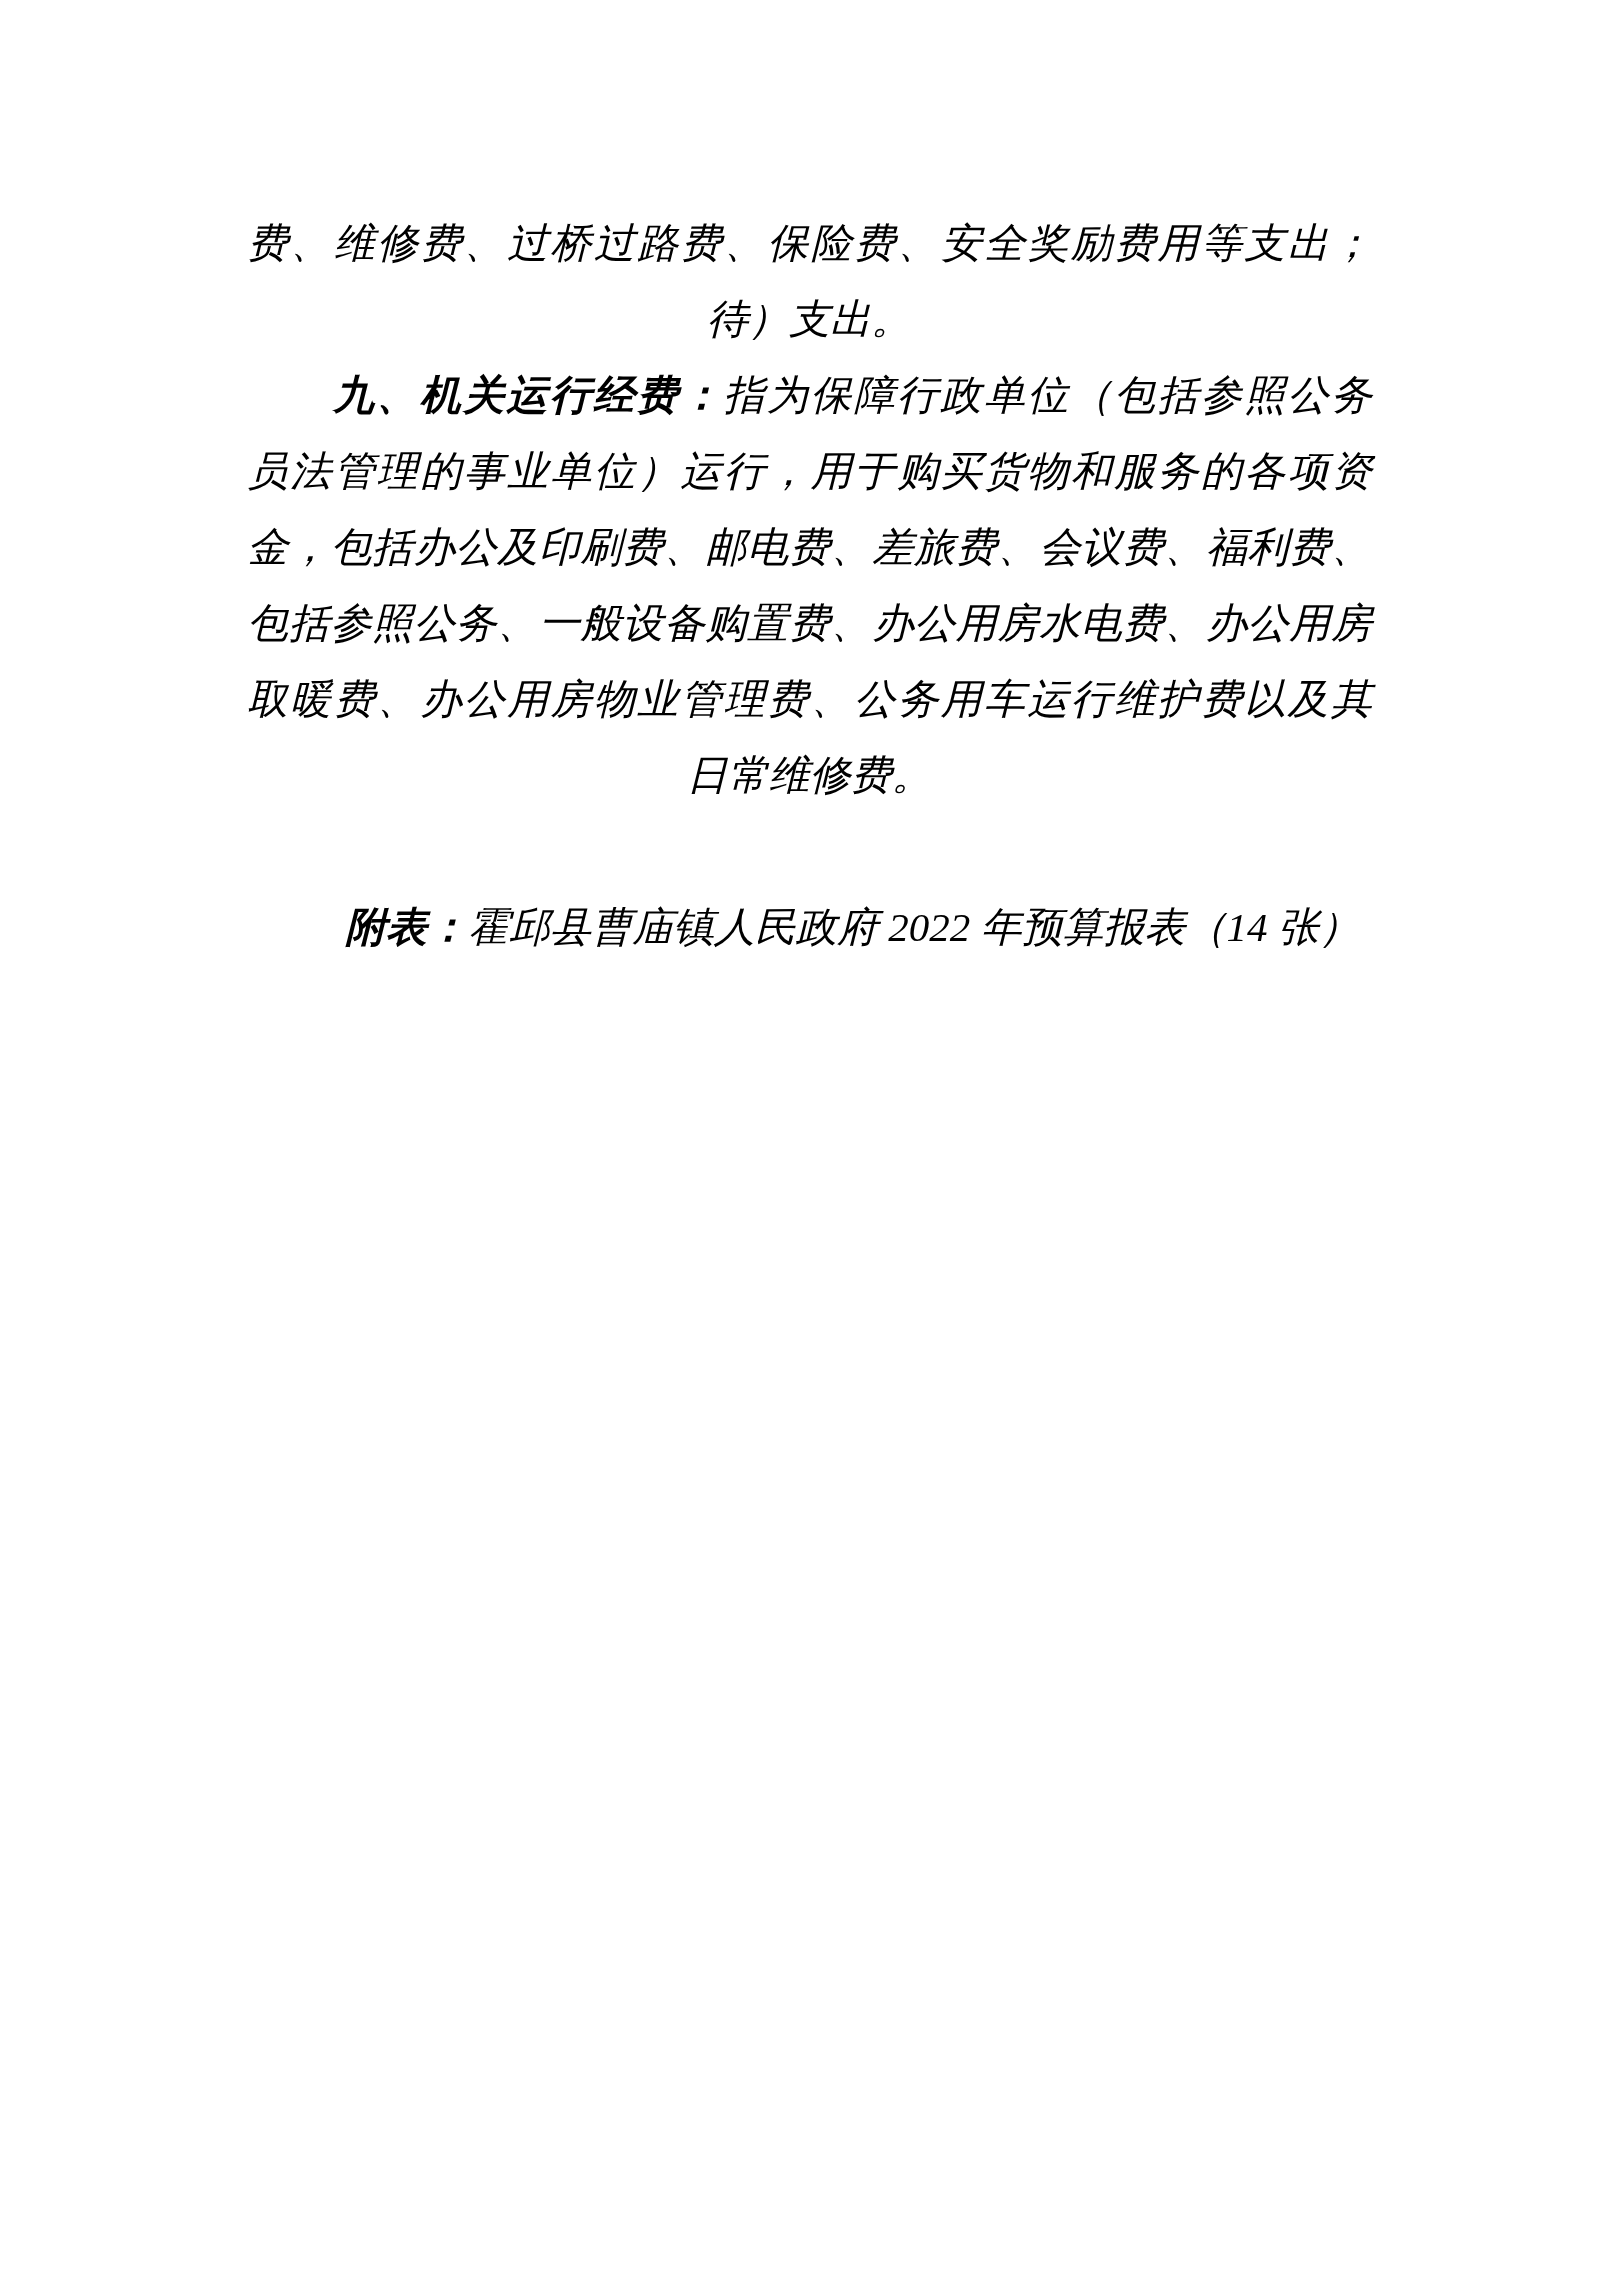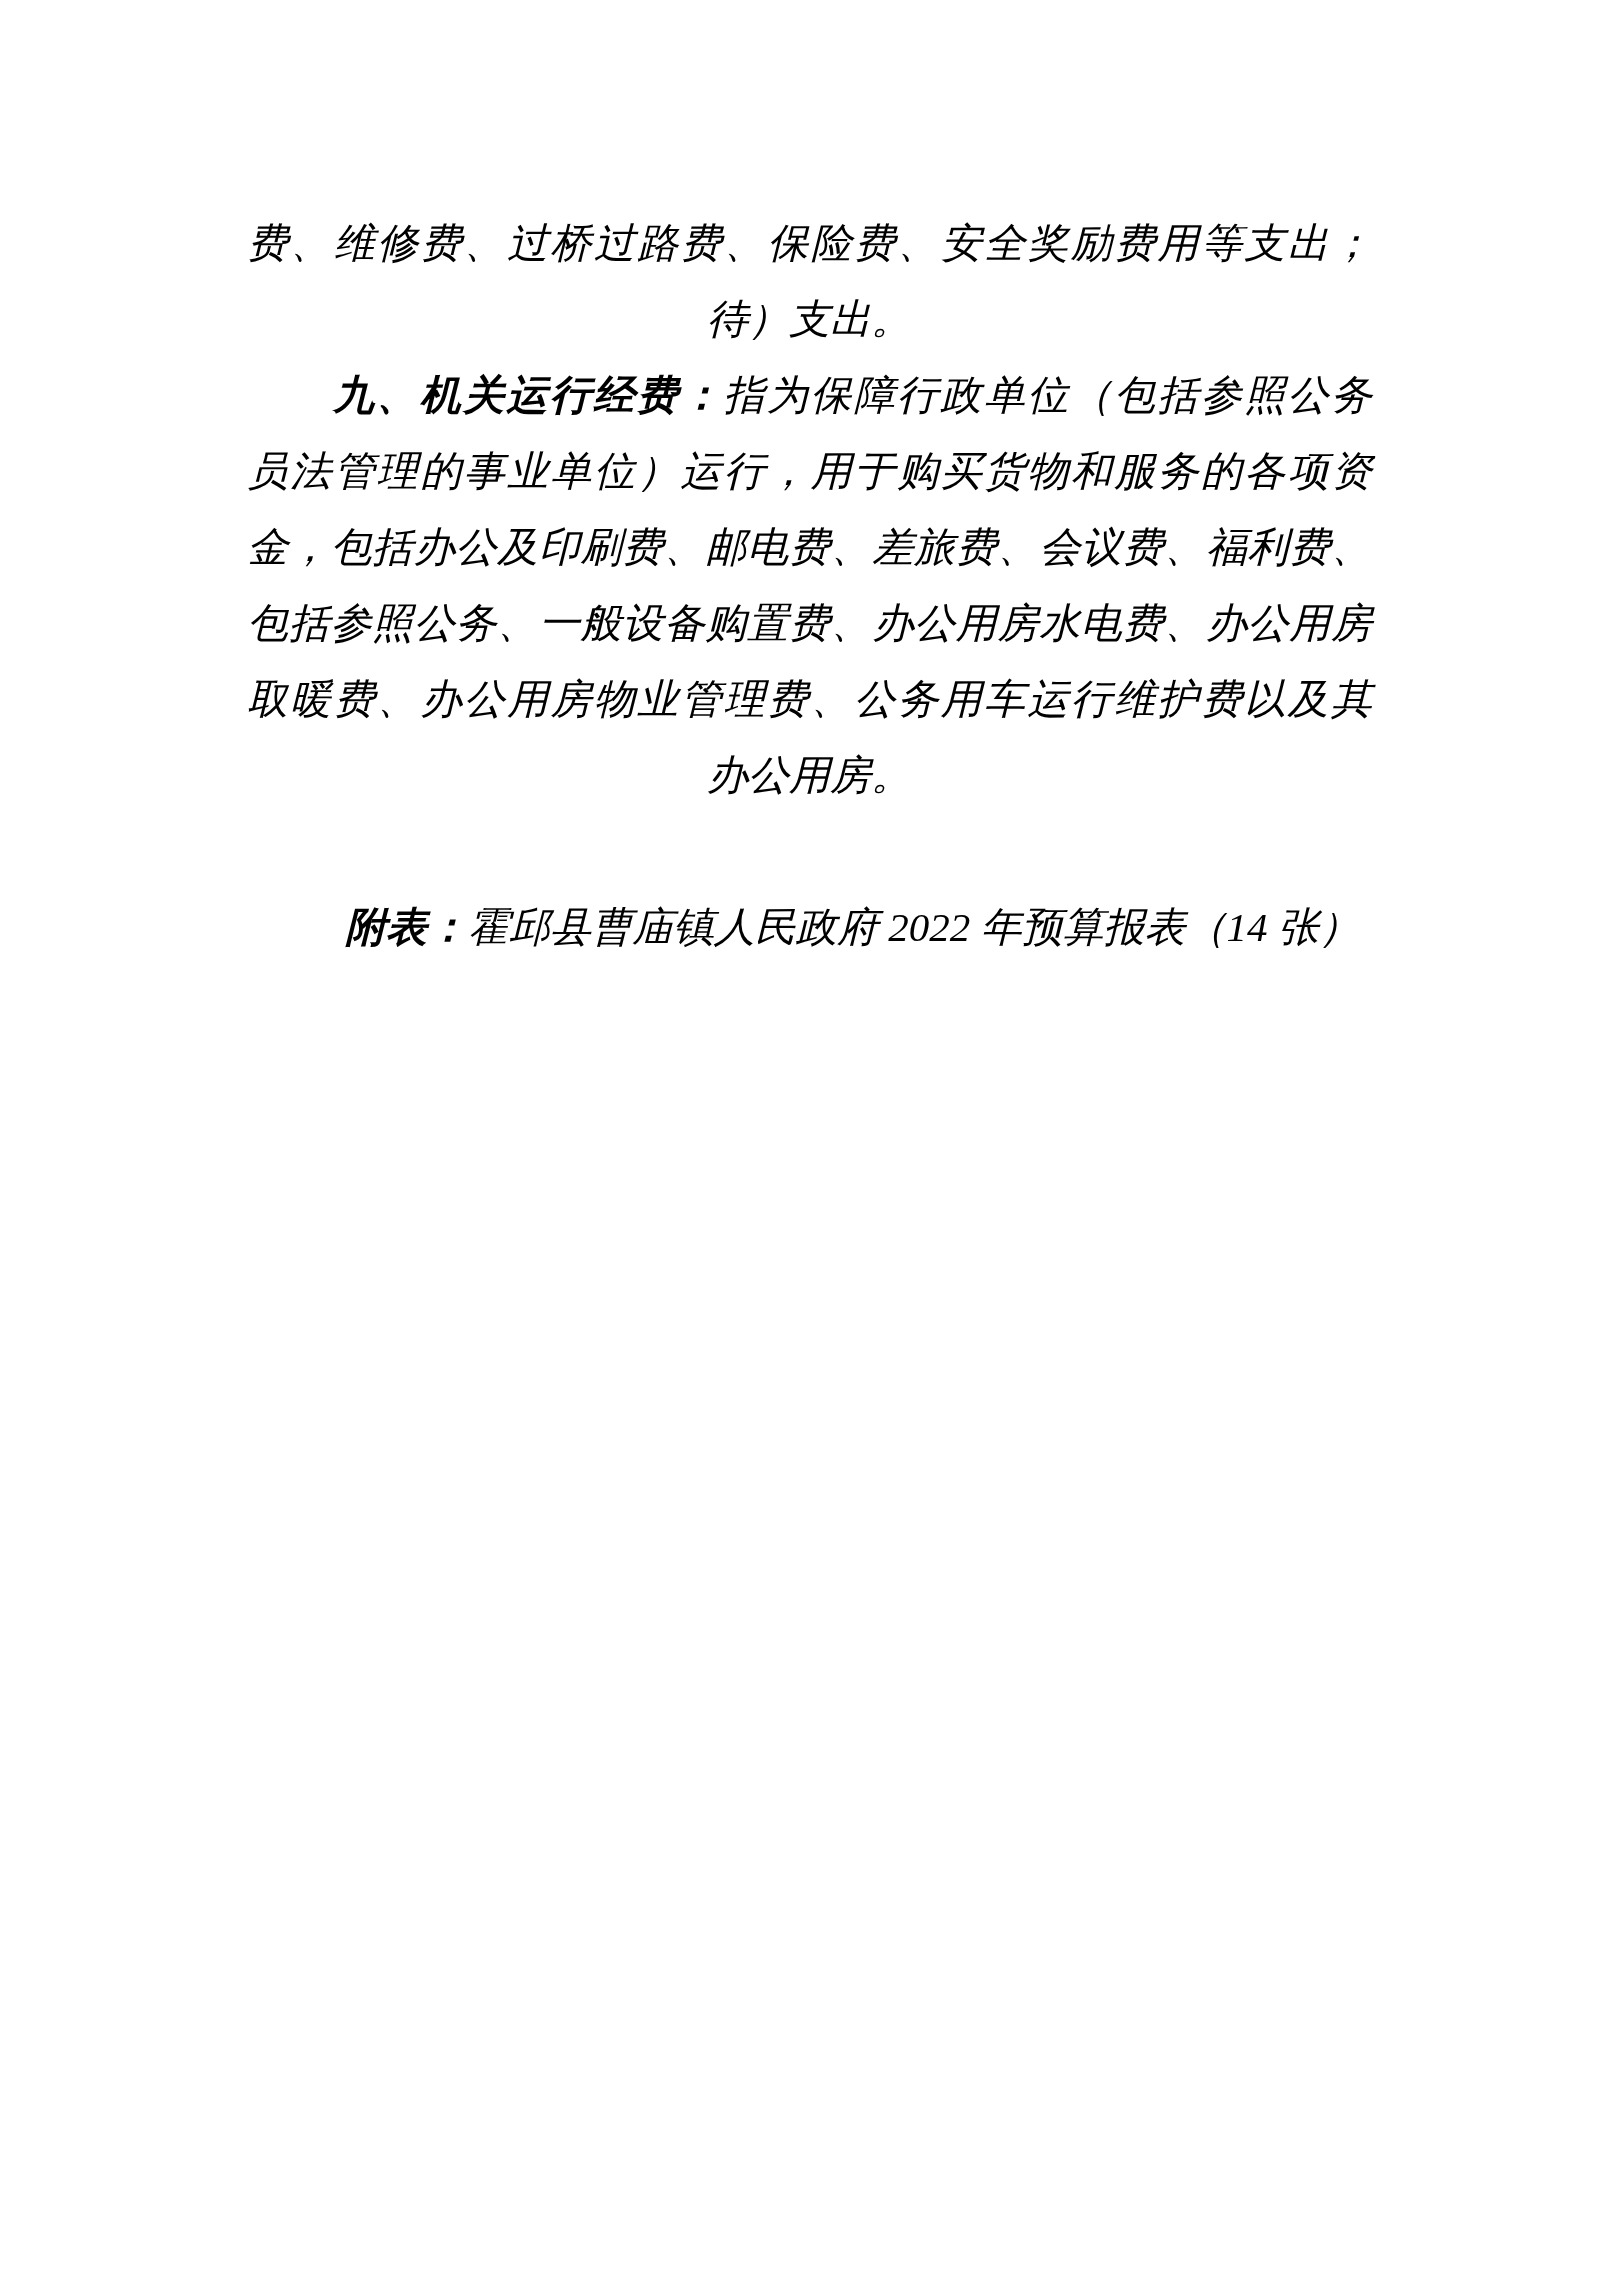--- a/index.html
+++ b/index.html
@@ -66,21 +66,21 @@
     <div class="line j">费、维修费、过桥过路费、保险费、安全奖励费用等支出；</div>
     <div class="line">待）支出。</div>
 
     <div class="line j indent">
       <span class="bold-run">九、机关运行经费：</span><span>指为保障行政单位（包括参照公务</span>
     </div>
     <div class="line j">员法管理的事业单位）运行，用于购买货物和服务的各项资</div>
     <div class="line j">金，包括办公及印刷费、邮电费、差旅费、会议费、福利费、</div>
     <div class="line j">包括参照公务、一般设备购置费、办公用房水电费、办公用房</div>
     <div class="line j">取暖费、办公用房物业管理费、公务用车运行维护费以及其</div>
-    <div class="line">办公用房。</div>
+    <div class="line">日常维修费。</div>
 
     <div class="spacer"></div>
 
     <div class="line indent">
       <span class="bold-run">附表：</span><span>霍邱县曹庙镇人民政府 2022 年预算报表（14 张）</span>
     </div>
 
   </div>
 
   <div class="page-number">- 16 -</div>

